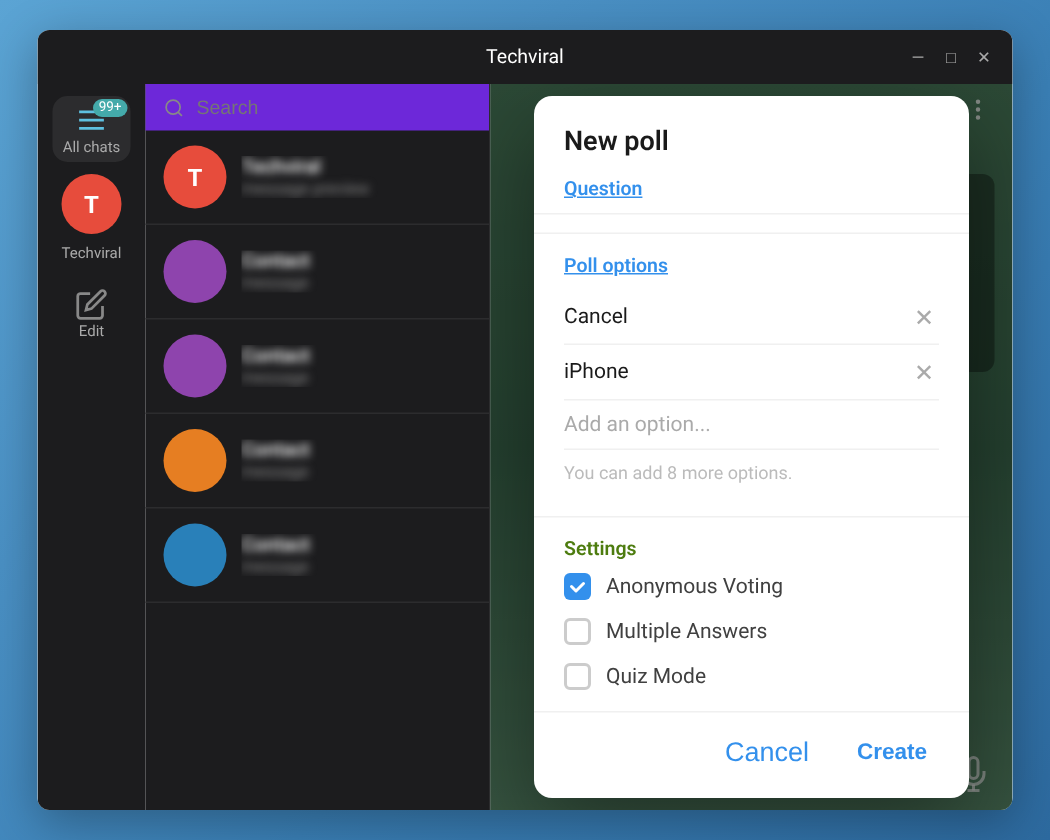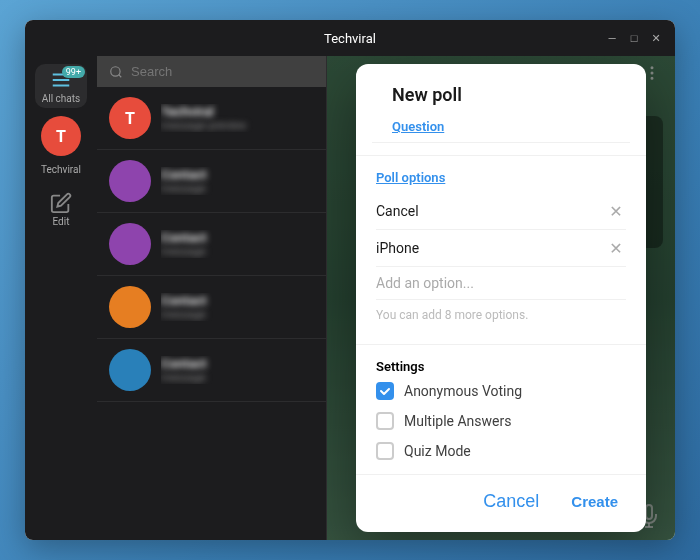--- a/index.html
+++ b/index.html
@@ -133,21 +133,21 @@
     .chat-list {
       width: 230px;
       background: #1c1c1e;
       display: flex;
       flex-direction: column;
       flex-shrink: 0;
       border-right: 1px solid #2c2c2e;
     }
     .chat-search {
       padding: 8px 12px;
-      background: #404040;
+      background: #6d28d9;
       display: flex;
       align-items: center;
       gap: 8px;
     }
     .chat-search input {
       background: transparent;
       border: none;
       outline: none;
       color: #aaa;
       font-size: 13px;
@@ -224,21 +224,21 @@
       background: #fff;
       border-radius: 12px;
       width: 290px;
       max-height: 490px;
       box-shadow: 0 20px 60px rgba(0,0,0,0.4);
       display: flex;
       flex-direction: column;
       overflow: hidden;
     }
     .modal-header {
-      padding: 20px 36px 12px;
+      padding: 20px 20px 12px;
       border-bottom: 1px solid #f0f0f0;
     }
     .modal-title {
       font-size: 18px;
       font-weight: 600;
       color: #1a1a1a;
       margin-bottom: 14px;
     }
     .modal-section-label {
       font-size: 13px;
@@ -300,21 +300,21 @@
       font-size: 12px;
     }
 
     .settings-section {
       padding: 14px 20px 8px;
       border-top: 1px solid #f0f0f0;
     }
     .settings-label {
       font-size: 13px;
       font-weight: 600;
-      color: #000000;
+      color: #4d7c0f;
       margin-bottom: 2px;
     }
     .settings-item {
       display: flex;
       align-items: center;
       gap: 10px;
       padding: 6px 0;
     }
     .settings-item-label {
       font-size: 14px;

